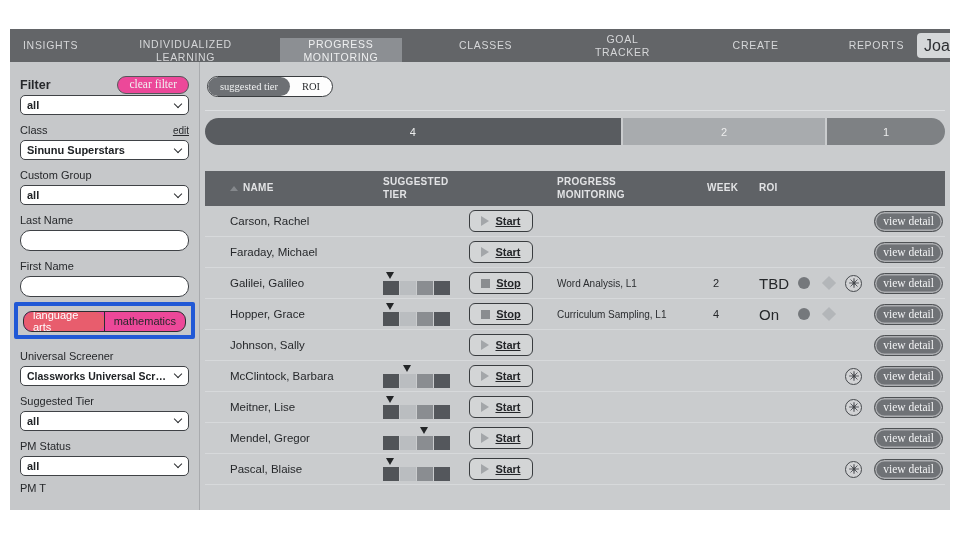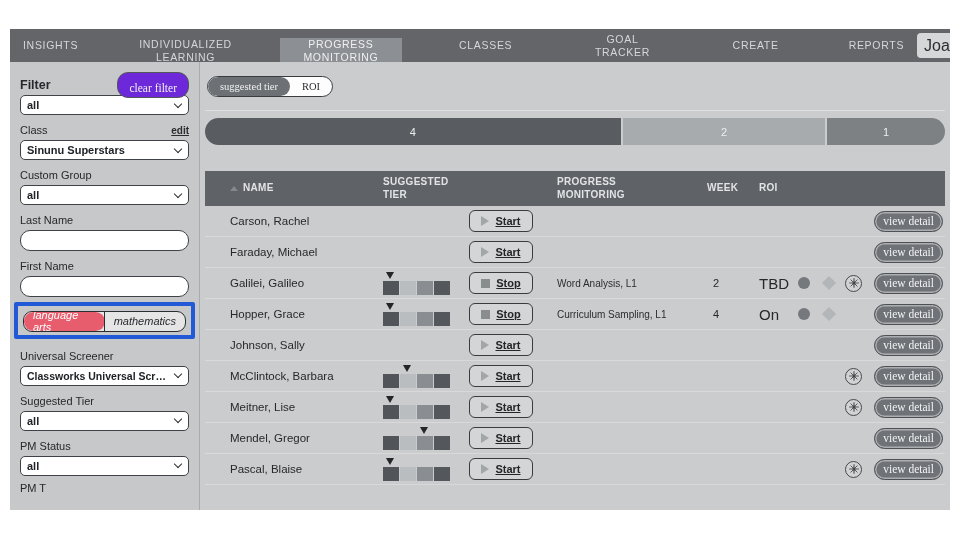--- a/index.html
+++ b/index.html
@@ -17,34 +17,34 @@
                display:flex; align-items:center; gap:5px; padding:0 7px; font-size:16px; color:#2c2e31; }
 
   
   .body { display:flex; height:448px; }
   .sidebar { width:190px; background:#c6c8ca; border-right:1px solid #a9abae; padding:12px 10px 0; font-size:11px; color:#2e3134; flex:none; }
   .main { flex:1; background:#caccce; padding:0 5px; }
 
   
   .filter-row { display:flex; justify-content:space-between; align-items:center; height:21px; }
   .filter-label { font-size:12.5px; color:#26282b;font-weight:bold; }
-  .pill-btn { background:#6d28d9; color:#f1f2f3; font-family:"Liberation Serif",serif; font-size:11.5px;
-              padding:9px 11px 3px; border-radius:11px; border:1px solid #54575a; cursor:pointer; }
+  .pill-btn { background:#ec4899; color:#f1f2f3; font-family:"Liberation Serif",serif; font-size:11.5px;
+              padding:1px 11px 3px; border-radius:11px; border:1px solid #54575a; cursor:pointer; }
   .field-label { margin:8px 0 4px; display:flex; justify-content:space-between; align-items:flex-end; color:#26282b; height:13px; }
-  .edit-link { text-decoration:underline; font-weight:bold; font-size:10px; color:#2a2c2f; cursor:pointer; }
+  .edit-link { text-decoration:underline; font-weight:normal; font-size:10px; color:#2a2c2f; cursor:pointer; }
   .select { height:20px; background:#fff; border:1.5px solid #3f4246; border-radius:5px; display:flex;
             align-items:center; justify-content:space-between; padding:0 6px; font-size:11px; font-weight:600;
             color:#202326; cursor:pointer; white-space:nowrap; overflow:hidden; }
   .select .val { overflow:hidden; text-overflow:ellipsis; }
   .chev { width:6px; height:6px; border-right:1.8px solid #2b2d30; border-bottom:1.8px solid #2b2d30;
           transform:rotate(45deg); margin:-3px 1px 0 4px; flex:none; }
   .text-input { width:100%; height:21px; background:#fff; border:1.5px solid #3f4246; border-radius:10px; outline:none; padding:0 8px; font-size:11px; }
 
   .subject-box { margin:5px -6px 0 -6px; border:4px solid #2159d6; border-radius:2px; padding:3px 5px; }
-  .subject-toggle { display:inline-flex; border:1.5px solid #2b2e31; border-radius:9px; background:#e5e5e5; height:21px; overflow:hidden;font-style:italic; }
+  .subject-toggle { display:inline-flex; border:1.5px solid #2b2e31; border-radius:9px; background:#ec4899; height:21px; overflow:hidden; }
   .seg { padding:0 9px; display:flex; align-items:center; font-size:11px; color:#26282b; cursor:pointer; }
   .seg.active { background:#e85d6d; color:#fff; border-radius:11px; }
   .seg.inactive { border-left:1.5px solid #2b2e31; margin-left:-1px; border-radius:0 11px 11px 0; }
 
   .clipped-label { margin-top:6px; font-size:11px; color:#26282b; }
 
   
   .main-header { height:49px; display:flex; align-items:center; justify-content:space-between; padding:0 2px;
                  border-bottom:1px solid #dddfe1; }
   .page-title { font-size:16px; color:#3b3e41; letter-spacing:.4px; font-weight:500; }

